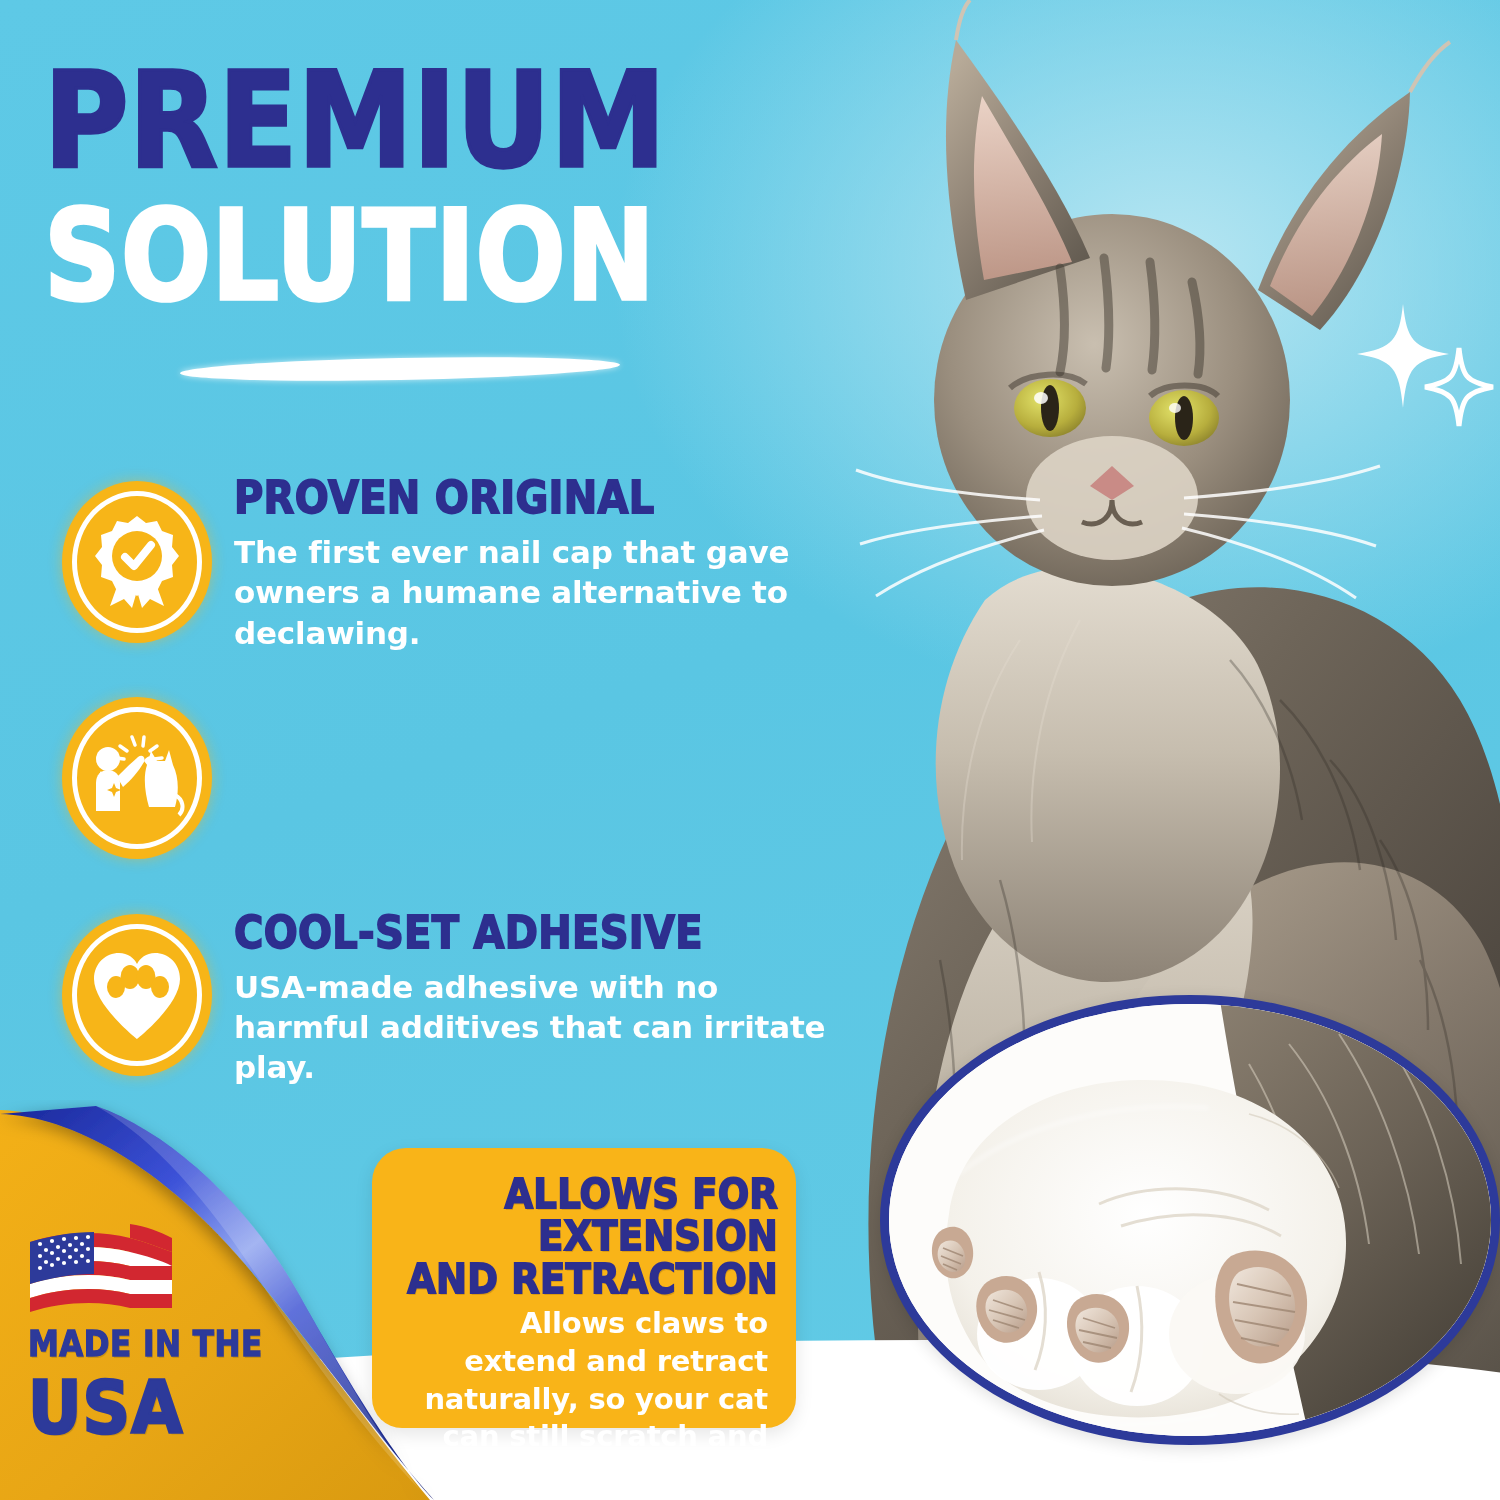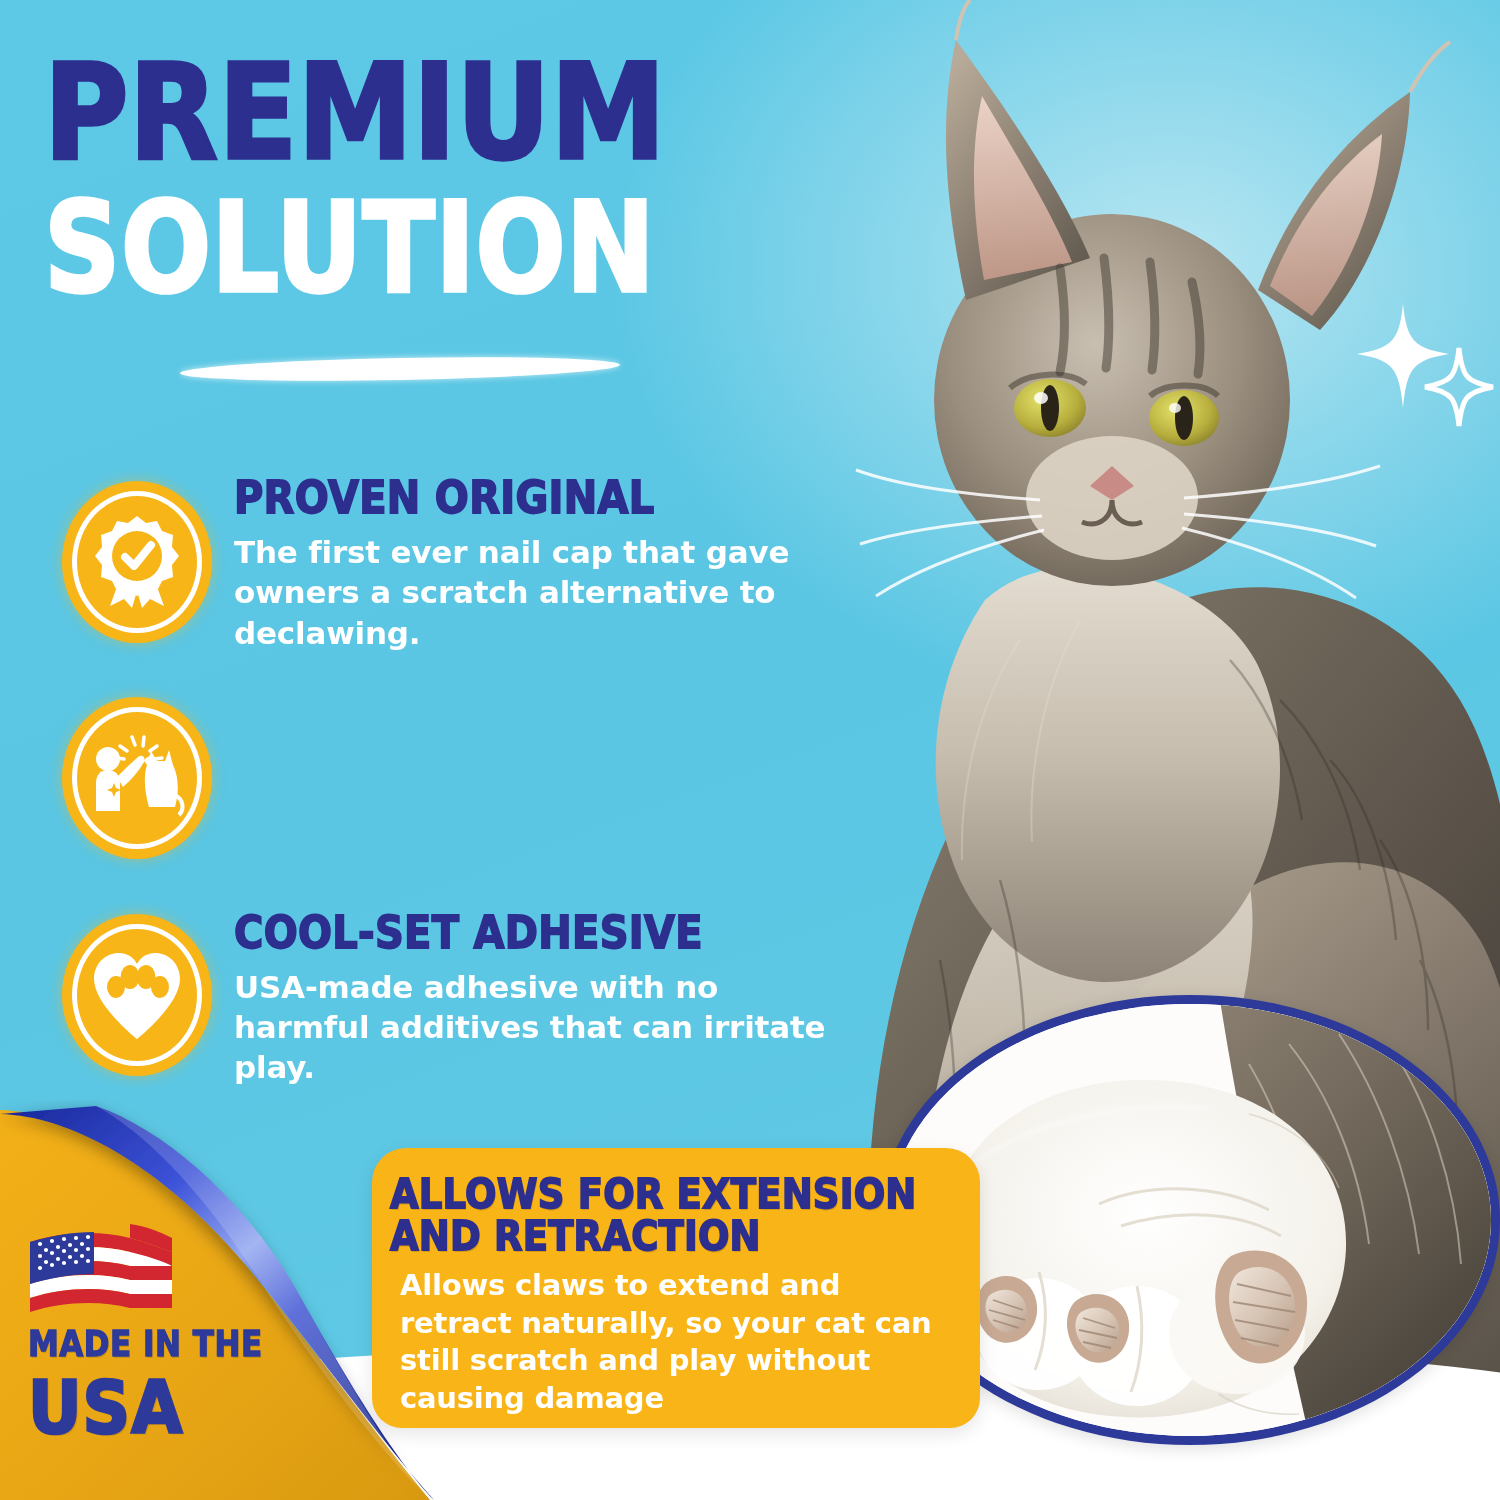--- a/index.html
+++ b/index.html
@@ -26,21 +26,21 @@
     transform:scaleX(1.5);
     transform-origin:50% 100%;
     z-index:4;
   }
   .bottom-band-flat {
     position:absolute; left:0; right:0; bottom:0; height:62px;
     background:#ffffff; z-index:4;
   }
 
   
-  .headline { position:absolute; left:44px; top:52px; z-index:8; width:840px; }
+  .headline { position:absolute; left:44px; top:60px; z-index:8; width:840px; }
   .headline .line1 {
     font-family:"DejaVu Sans", sans-serif;
     font-weight:700;
     font-size:112px;
     line-height:0.92;
     letter-spacing:0.5px;
     color:#2D2F8F;
     -webkit-text-stroke:3px #2D2F8F;
     transform:scaleY(1.18) scaleX(1.03);
     transform-origin:left top;
@@ -111,26 +111,26 @@
     font-size:31px;
     line-height:1.30;
     color:#FFFFFF;
     letter-spacing:-0.2px;
     max-width:610px;
   }
   .f2 .ftext, .f3 .ftext { padding-top:16px; }
 
   
   .callout {
-    position:absolute; left:372px; top:1148px; width:608px; height:280px;
+    position:absolute; left:372px; top:1148px; width:424px; height:280px;
     background:#F9B418;
     border-radius:34px 34px 30px 30px;
     z-index:7;
     padding:26px 18px 14px;
-    text-align:left;
+    text-align:right;
     box-shadow:0 6px 18px rgba(0,0,0,.10);
   }
   .callout-title {
     font-family:"DejaVu Sans", sans-serif;
     font-weight:700;
     font-size:37px;
     line-height:1.04;
     letter-spacing:0.2px;
     color:#2D2F8F;
     -webkit-text-stroke:1.6px #2D2F8F;
@@ -323,21 +323,21 @@
           <path d="M57 56 L70 92 L56 85 L48 94 L38 60 Z" fill="#ffffff"></path>
           <path d="M43 2 L52 9 L63 7 L68 17 L79 21 L78 33 L85 42 L78 51 L79 63 L68 67
                    L63 77 L52 75 L43 82 L34 75 L23 77 L18 67 L7 63 L8 51 L1 42 L8 33
                    L7 21 L18 17 L23 7 L34 9 Z" fill="#ffffff"></path>
           <circle cx="43" cy="42" r="25" fill="#F7B518"></circle>
           <path d="M31 43 L40 52 L57 31" stroke="#ffffff" stroke-width="8" fill="none" stroke-linecap="round" stroke-linejoin="round"></path>
         </svg>
       </div>
       <div class="ftext">
         <div class="ftitle">PROVEN ORIGINAL</div>
-        <div class="fbody">The first ever nail cap that gave owners a scratch alternative to declawing.</div>
+        <div class="fbody">The first ever nail cap that gave owners a humane alternative to declawing.</div>
       </div>
     </div>
 
     <div class="feature f2">
       <div class="badge">
         <svg width="96" height="86" viewBox="0 0 96 86">
 
           <g stroke="#ffffff" stroke-width="3.5" stroke-linecap="round">
             <path d="M46 10 L43 2"></path>
               <path d="M54 11 L55 2"></path>

